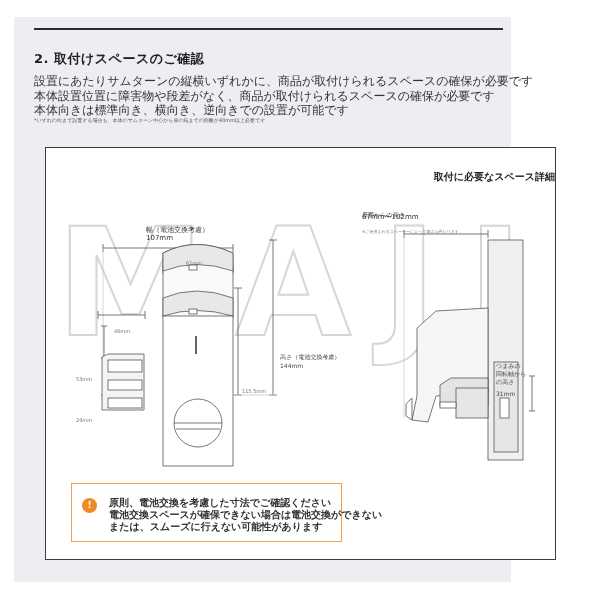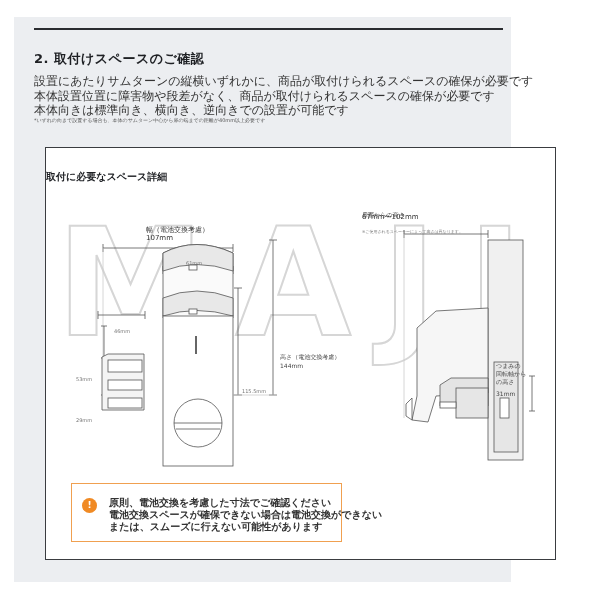--- a/index.html
+++ b/index.html
@@ -4,21 +4,21 @@
 <style>
   html, body { margin: 0; padding: 0; background: #ffffff; }
   body { width: 600px; height: 600px; position: relative; overflow: hidden;
          font-family: "DejaVu Sans", "Liberation Sans", sans-serif; color: #222; }
   .outer { position:absolute; left:14px; top:17px; width:497px; height:565px; background:#eceef1; }
   .rule { position:absolute; left:34px; top:28px; width:469px; height:2px; background:#2a2c30; }
   .h2 { position:absolute; left:34px; top:38px; font-size:13px; font-weight:bold; letter-spacing:0.5px; color:#1e2024;margin-top:12px; }
   .desc { position:absolute; left:34px; font-size:12px; color:#333; white-space:nowrap; }
   .note { position:absolute; left:34px; font-size:5px; color:#555; white-space:nowrap; }
   .card { position:absolute; left:45px; top:147px; width:509px; height:411px; background:#fff; border:1px solid #3a3c40; overflow:hidden; }
-  .card-title { position:absolute; left:0; right:0; top:22px; text-align:left; font-size:10px; font-weight:bold; color:#1e2024; }
+  .card-title { position:absolute; left:0; right:0; top:22px; text-align:right; font-size:10px; font-weight:bold; color:#1e2024; }
   .wm { position:absolute; left:10px; top:48px; font-size:150px; font-weight:bold; color:transparent;
         -webkit-text-stroke: 2px #d6d6d6; letter-spacing:30px; font-family:"DejaVu Sans", sans-serif; }
   .lbl { position:absolute; font-size:6px; color:#444; white-space:nowrap; }
   .lbl.b { font-size:7px; color:#333; }
   .lbl.s { font-size:4px; color:#777; }
   svg { position:absolute; left:0; top:0; }
   .warn { position:absolute; left:25px; top:335px; width:269px; height:57px; border:1px solid #f0a050; background:#fff; }
   .warn-ico { position:absolute; left:10px; top:14px; width:15px; height:15px; border-radius:50%; background:#f08a24; color:#fff;
               font-size:9px; font-weight:bold; text-align:center; line-height:15px; }
   .warn-line { position:absolute; left:37px; font-size:10px; font-weight:bold; color:#333; white-space:nowrap; }

